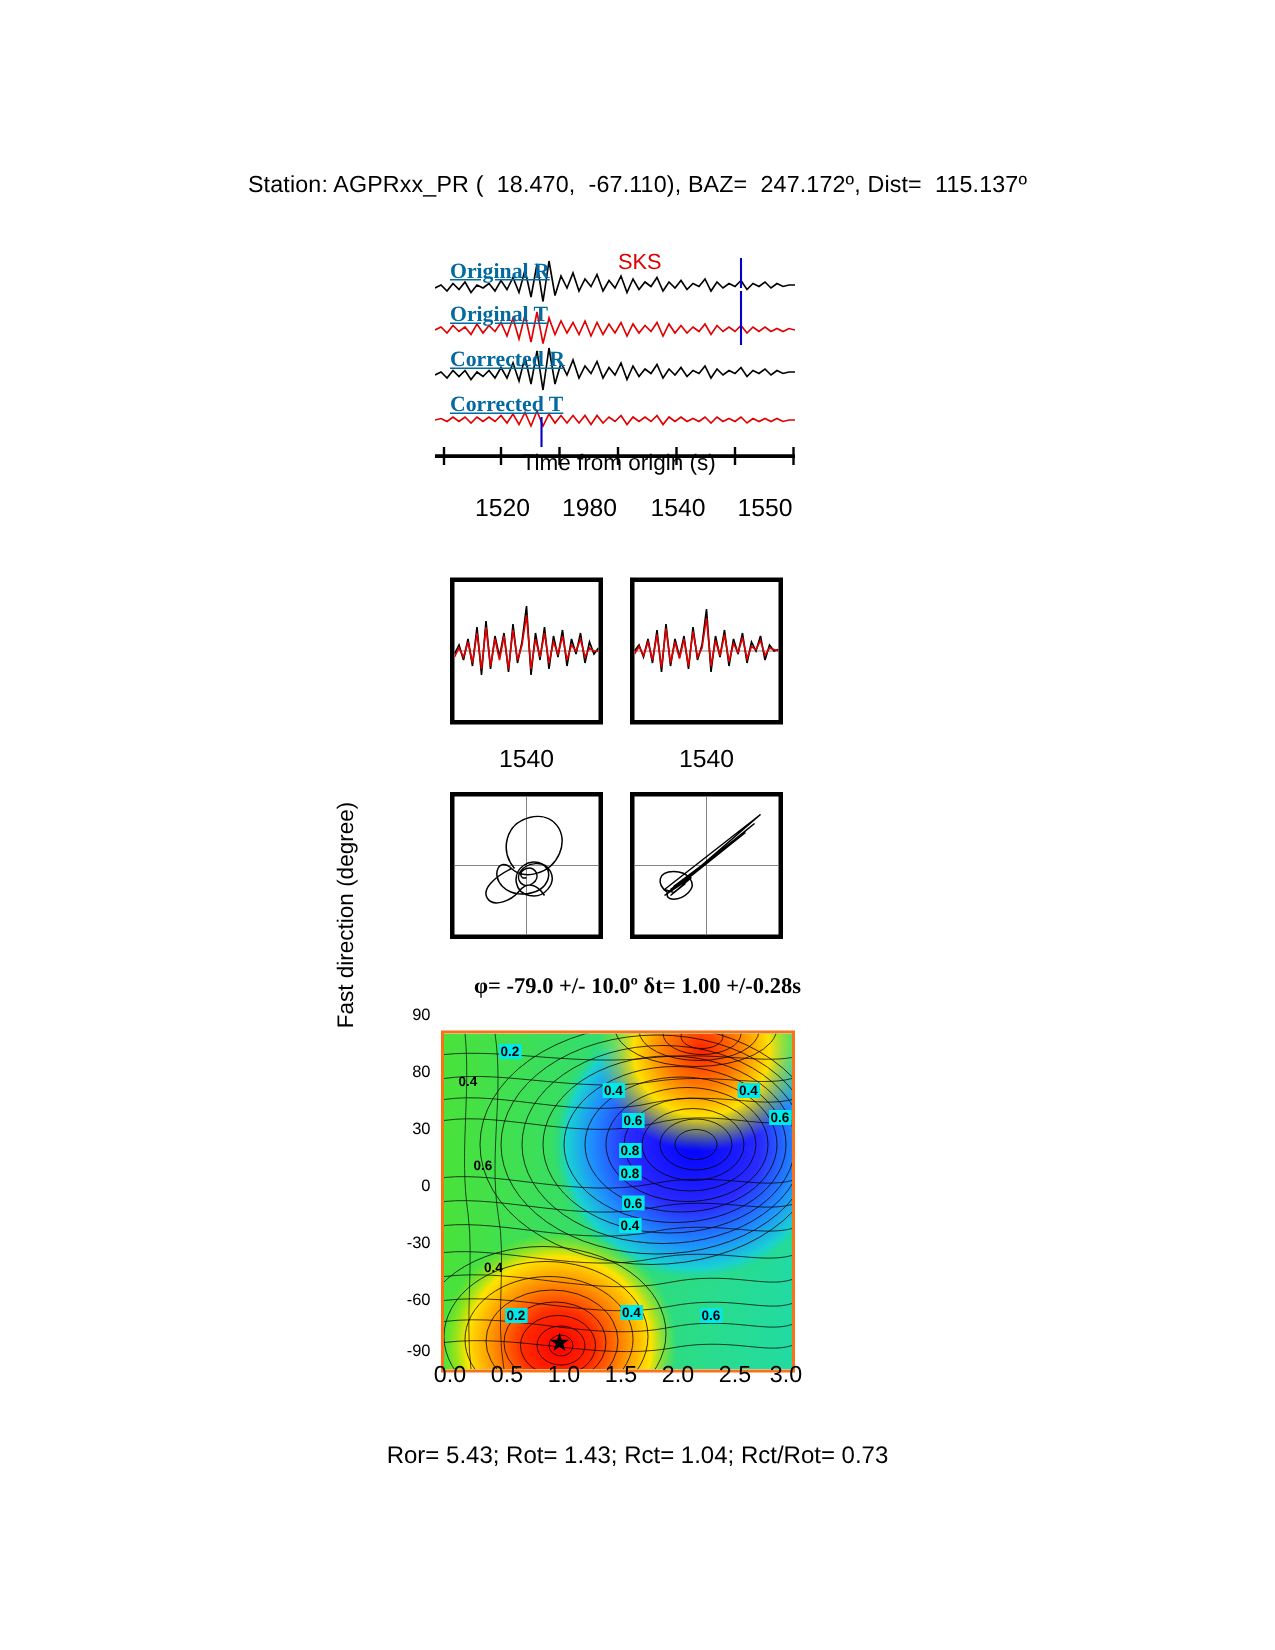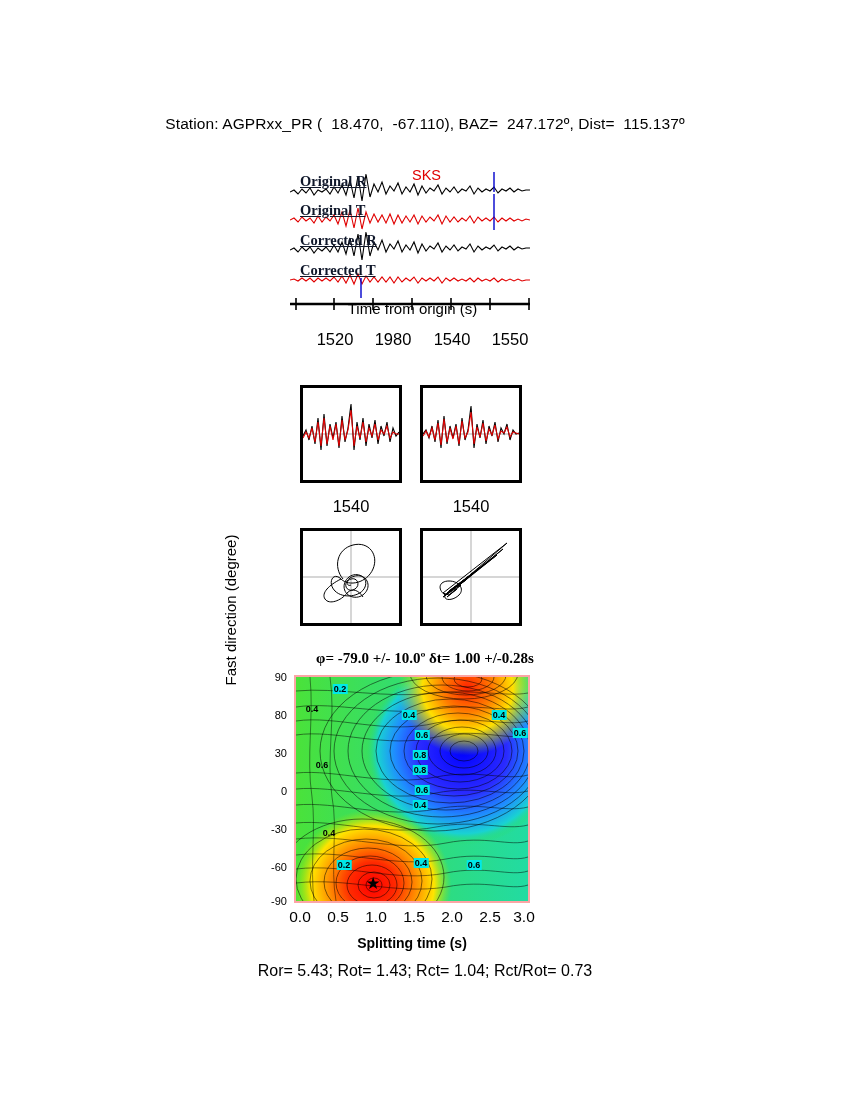--- a/index.html
+++ b/index.html
@@ -48,21 +48,21 @@
     top: 168px;
     width: 240px;
     height: 150px;
   }
   .wave-svg { display: block; }
   .wave-label {
     position: absolute;
     font-family: "Liberation Serif", serif;
     font-weight: bold;
     font-size: 14.5px;
-    color: #0f172a;
+    color: #0369a1;
     white-space: nowrap;
     text-decoration: underline;
   }
   .sks-label {
     position: absolute;
     left: 412px;
     top: 167px;
     font-size: 14.5px;
     color: #e00000;
     font-family: "Liberation Sans", sans-serif;
@@ -118,23 +118,23 @@
   }
   .contour-wrap {
     position: absolute;
     left: 294px;
     top: 675px;
     width: 236px;
     height: 228px;
   }
   .contour-frame {
     position: absolute;
-    left: 0; top: 0;
+    left: 0; top: 12px;
     width: 236px; height: 228px;
-    border: 2px solid #fca5a5;
+    border: 2px solid #f97316;
     box-sizing: border-box;
     overflow: hidden;
   }
   .y-label {
     position: absolute;
     left: 222px;
     top: 710px;
     width: 200px;
     transform: rotate(-90deg);
     transform-origin: left top;
@@ -416,17 +416,16 @@
   <div class="x-ticks">
     <span style="left:6px;">0.0</span>
     <span style="left:44px;">0.5</span>
     <span style="left:82px;">1.0</span>
     <span style="left:120px;">1.5</span>
     <span style="left:158px;">2.0</span>
     <span style="left:180px;margin-left:16px;">2.5</span>
     <span style="left:230px;">3.0</span>
   </div>
 
-  <div class="x-label">Splitting time (s)</div>
 
   <div class="footer">Ror= 5.43; Rot= 1.43; Rct= 1.04; Rct/Rot= 0.73</div>
 
 </div>
 
 </body></html>

